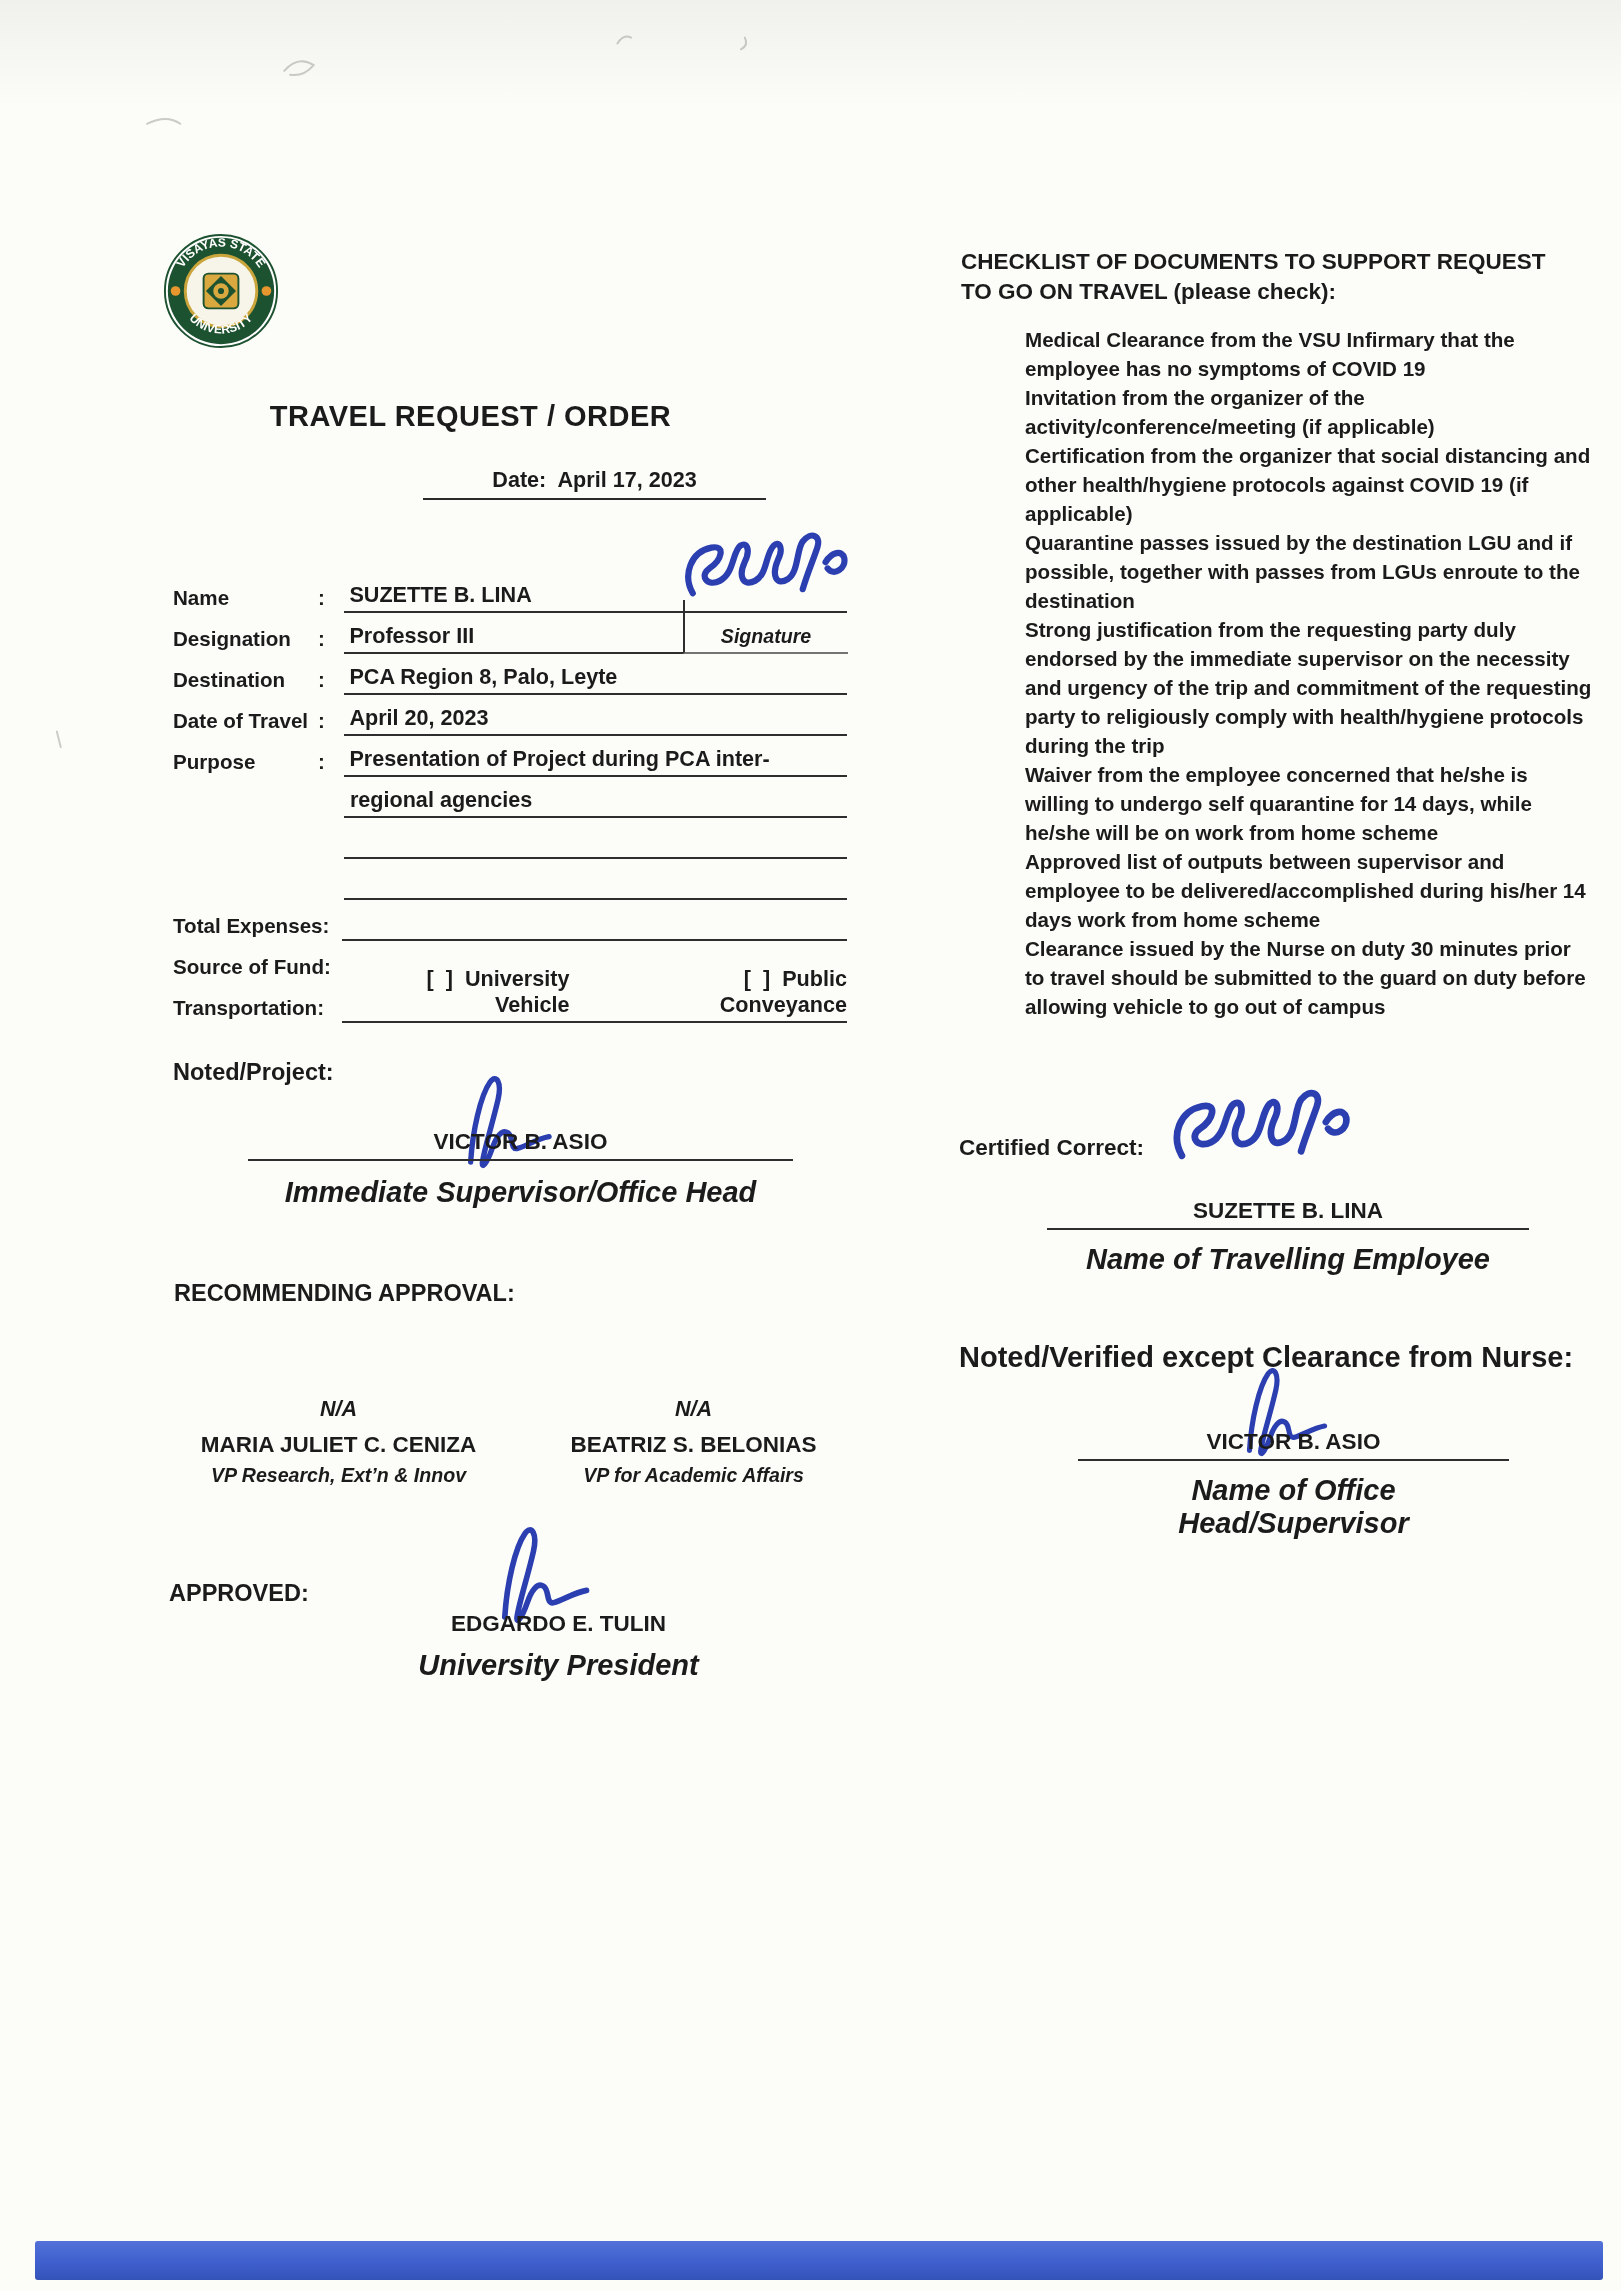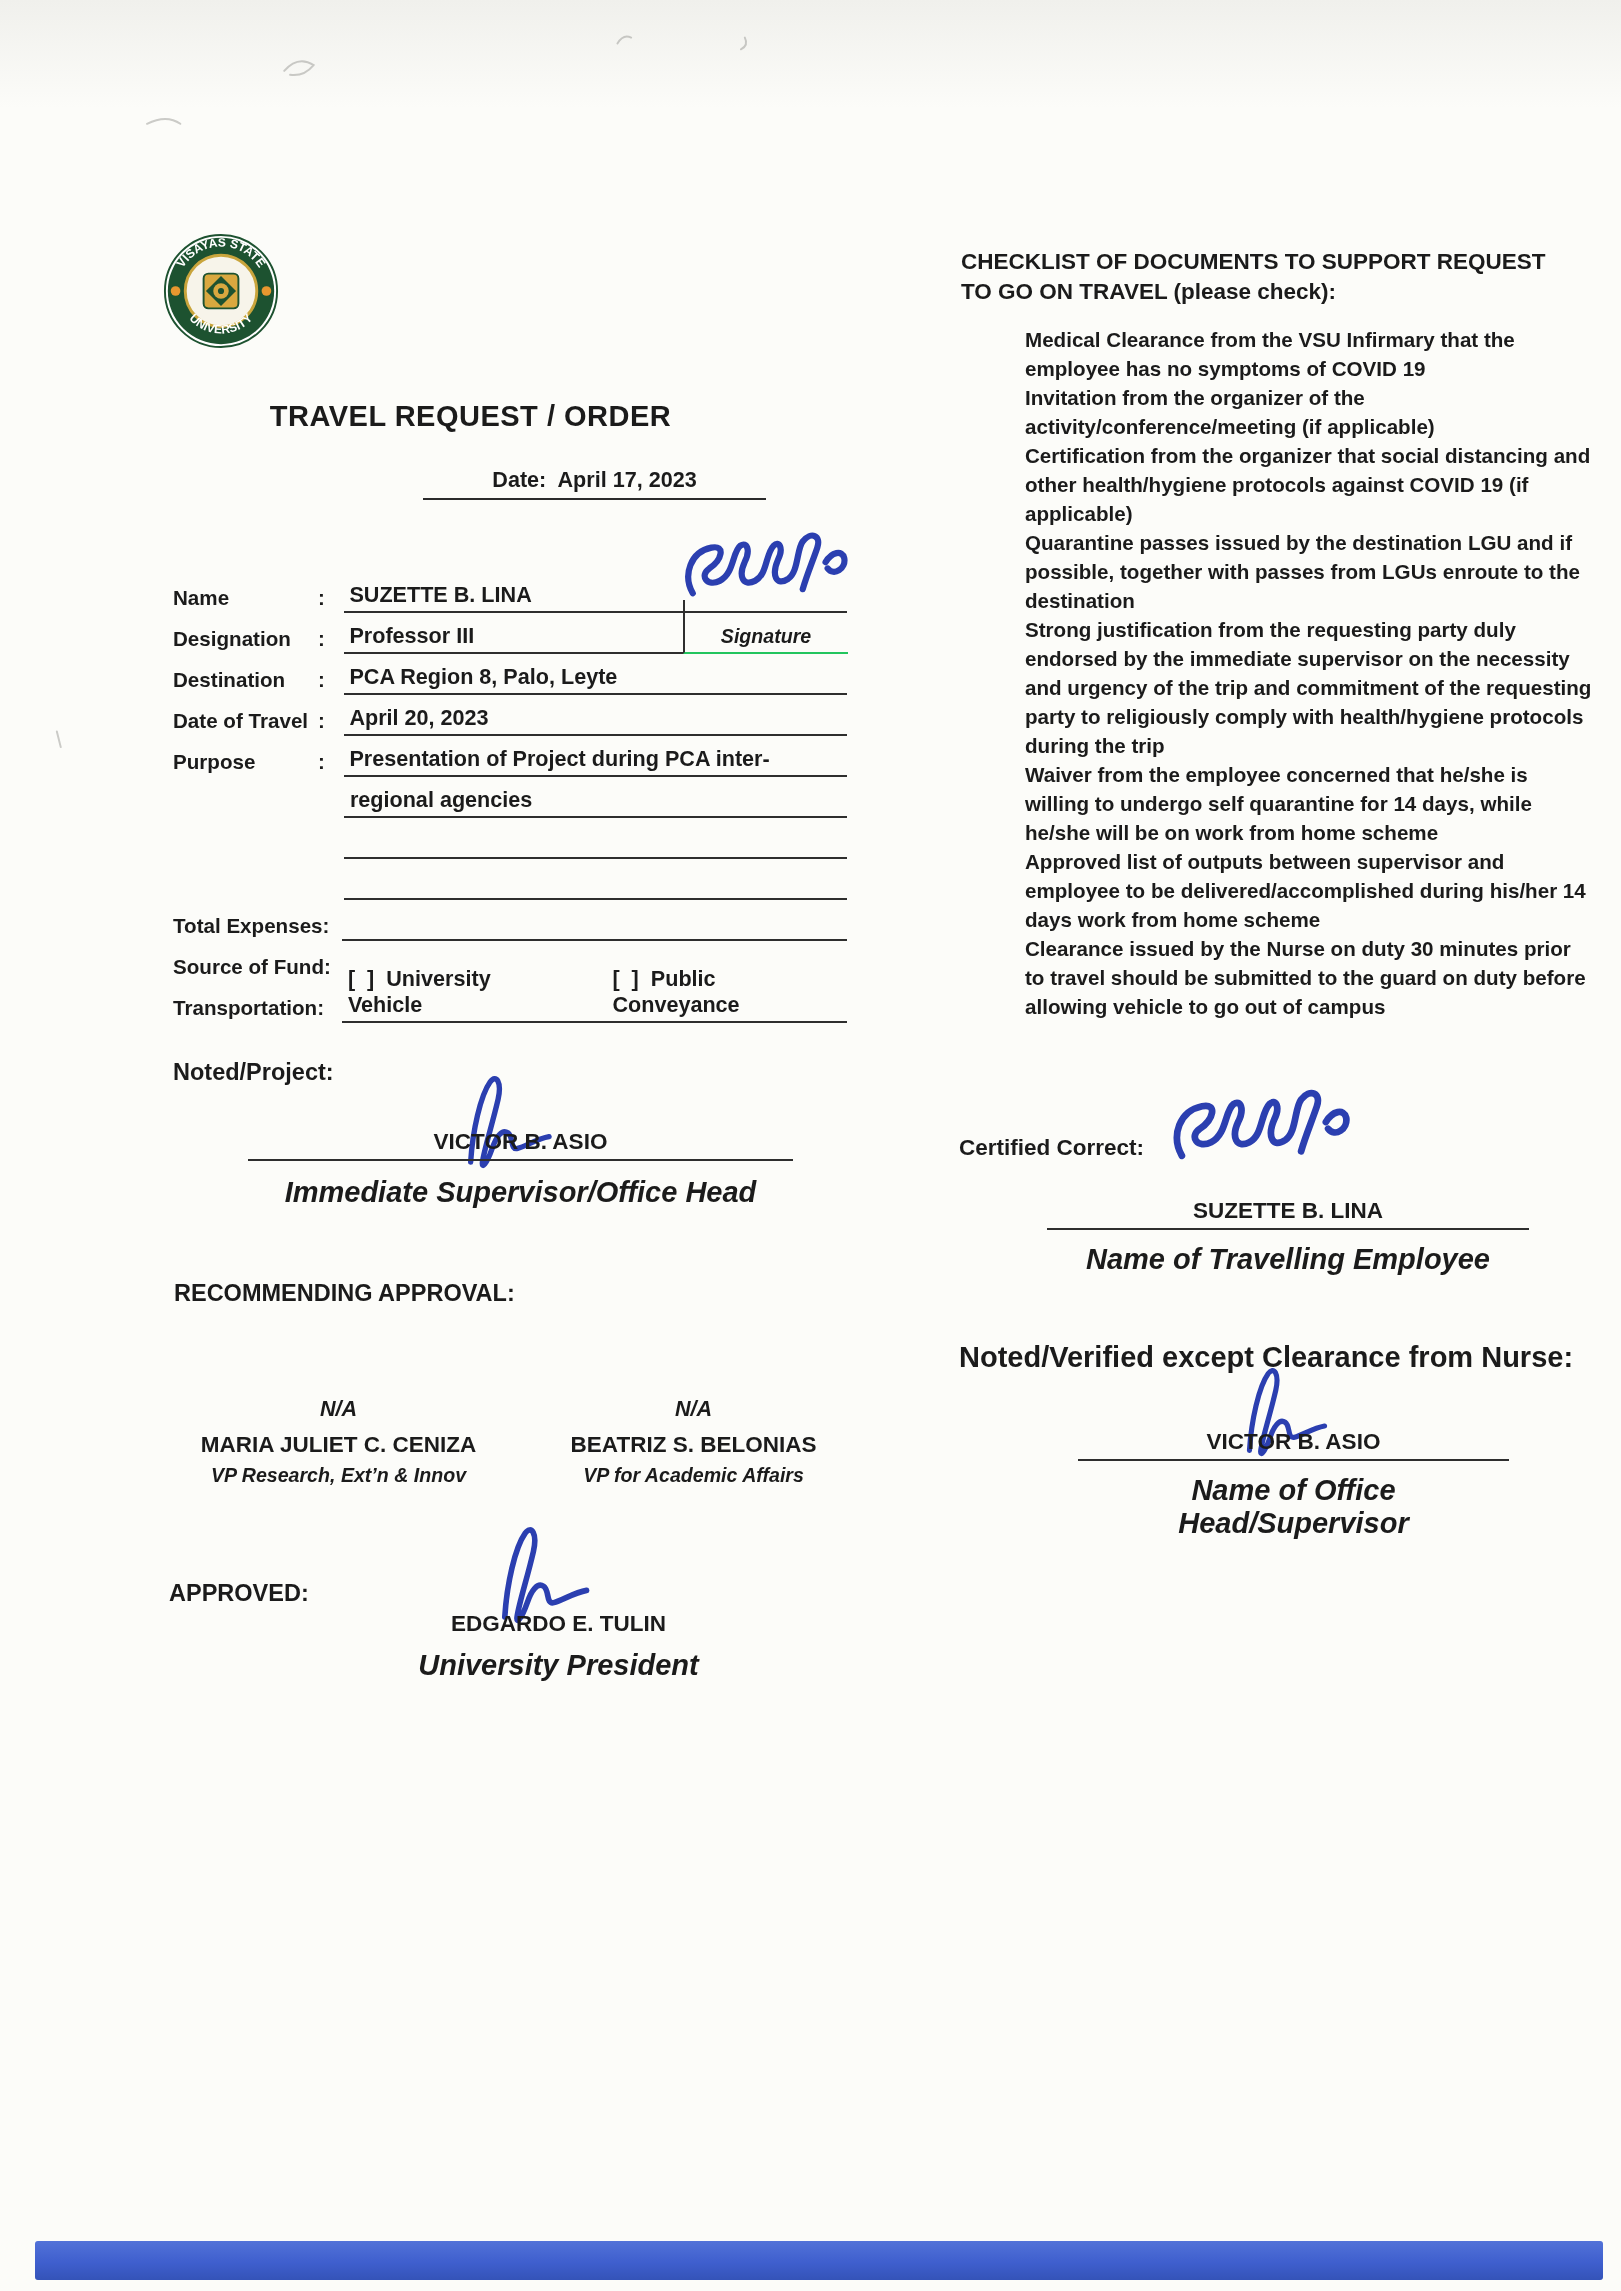--- a/index.html
+++ b/index.html
@@ -28,25 +28,25 @@
   .form-area { width:674px; }
   .frow { display:flex; align-items:flex-end; height:41px; }
   .lbl  { width:145px; font-size:20.6px; font-weight:700; padding-bottom:2.9px; flex:none; }
   .lbl2 { width:169px; font-size:20.6px; font-weight:700; padding-bottom:2.9px; flex:none; }
   .coln { width:25.5px; font-size:20.6px; font-weight:700; padding-bottom:2.9px; flex:none; }
   .spacer { width:171px; flex:none; }
   .val { flex:1; border-bottom:2px solid #2e2e2e; font-size:21.6px; font-weight:700; padding:0 0 2.9px 5.9px; min-height:29px; }
   .val-short { flex:none; width:339px; }
   .sig-cell {
     flex:none; width:165px; height:54px;
-    border-left:2px solid #2e2e2e; border-bottom:2px solid #22c55e;
+    border-left:2px solid #2e2e2e; border-bottom:2px solid #737373;
     display:flex; align-items:flex-end; justify-content:center;
     font-size:19.6px; font-weight:700; font-style:italic; padding-bottom:3.9px;
   }
-  .trans { display:flex; gap:43px; }
+  .trans { display:flex; gap:43px;text-align:right; }
 
   .section-label { font-size:23.5px; font-weight:700; }
   .name-line { border-bottom:2px solid #2e2e2e; padding-bottom:3.9px; font-size:22.5px; font-weight:700; text-align:center; }
   .caption { font-size:29px; font-weight:700; font-style:italic; text-align:center; }
 
   .rec-col { text-align:center; }
   .rec-na { font-size:21.6px; font-weight:700; font-style:italic; margin-bottom:9.8px; }
   .rec-name { font-size:22.5px; font-weight:700; margin-bottom:5.9px; }
   .rec-title { font-size:19.6px; font-weight:700; font-style:italic; }
 

